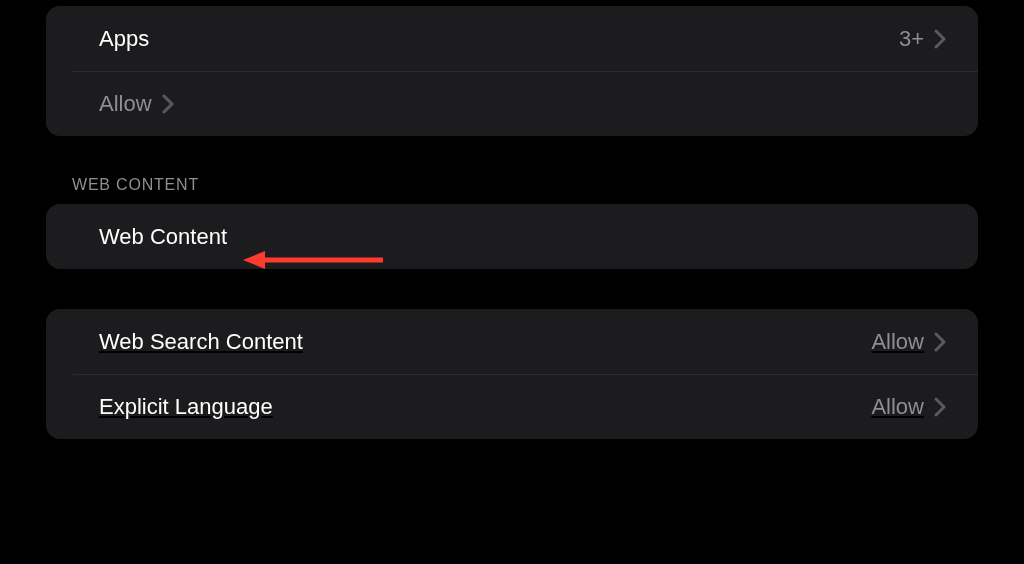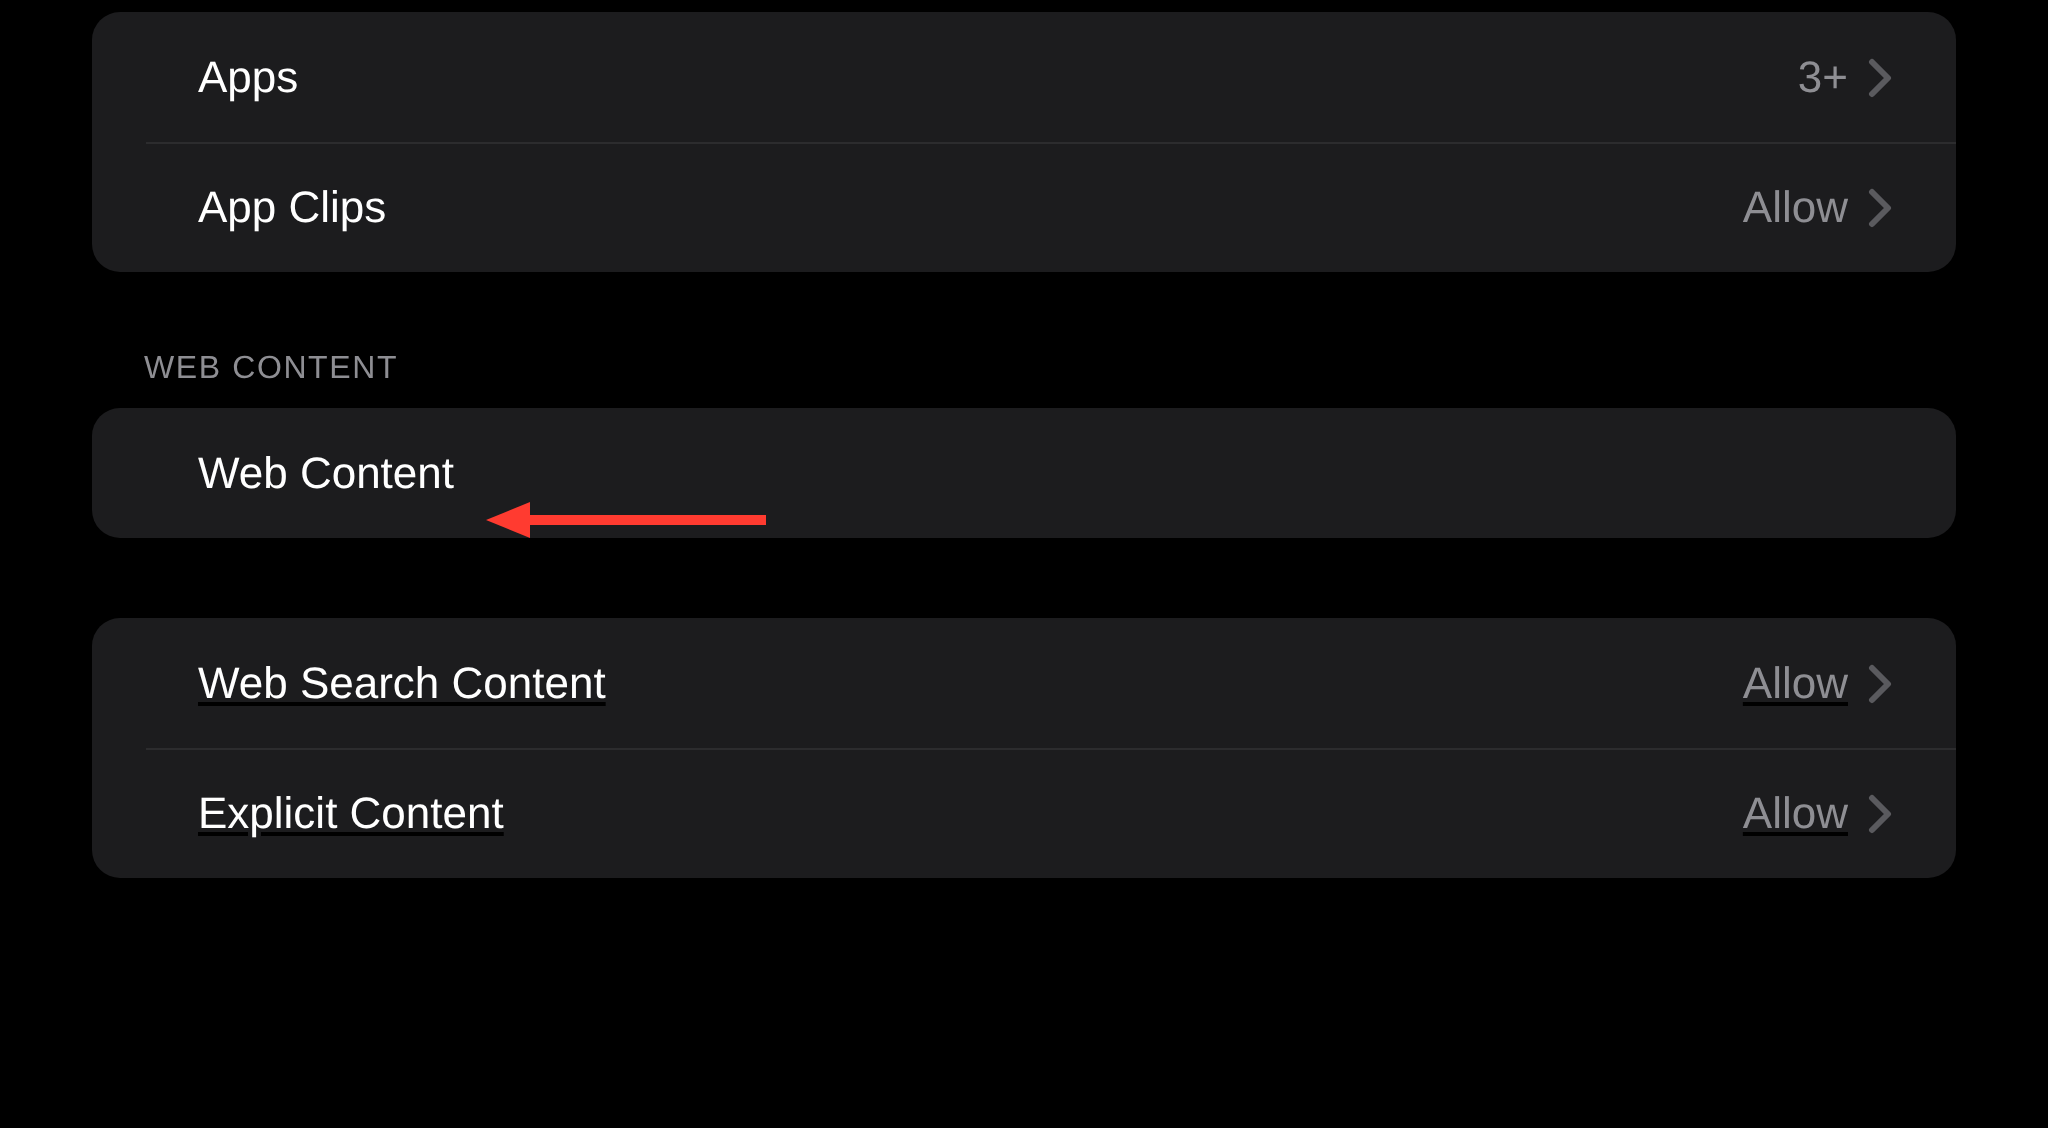--- a/index.html
+++ b/index.html
@@ -82,21 +82,20 @@
       <span class="row-right">
         <span class="row-value">3+</span>
         <span class="chevron">
           <svg viewBox="0 0 12 20" fill="none">
               <path d="M2 2l8 8-8 8" stroke="#5a5a5e" stroke-width="3" stroke-linecap="round" stroke-linejoin="round"></path>
             </svg>
         </span>
       </span>
     </div>
     <div class="row">
-      <span class="row-label">App Clips</span>
       <span class="row-right">
         <span class="row-value">Allow</span>
         <span class="chevron">
           <svg viewBox="0 0 12 20" fill="none">
               <path d="M2 2l8 8-8 8" stroke="#5a5a5e" stroke-width="3" stroke-linecap="round" stroke-linejoin="round"></path>
             </svg>
         </span>
       </span>
     </div>
   </div>
@@ -117,21 +116,21 @@
         <span class="row-right">
           <span class="row-value">Allow</span>
           <span class="chevron">
             <svg viewBox="0 0 12 20" fill="none">
                 <path d="M2 2l8 8-8 8" stroke="#5a5a5e" stroke-width="3" stroke-linecap="round" stroke-linejoin="round"></path>
               </svg>
           </span>
         </span>
       </div>
       <div class="row">
-        <span class="row-label">Explicit Content</span>
+        <span class="row-label">Explicit Language</span>
         <span class="row-right">
           <span class="row-value">Allow</span>
           <span class="chevron">
             <svg viewBox="0 0 12 20" fill="none">
                 <path d="M2 2l8 8-8 8" stroke="#5a5a5e" stroke-width="3" stroke-linecap="round" stroke-linejoin="round"></path>
               </svg>
           </span>
         </span>
       </div>
     </div>

